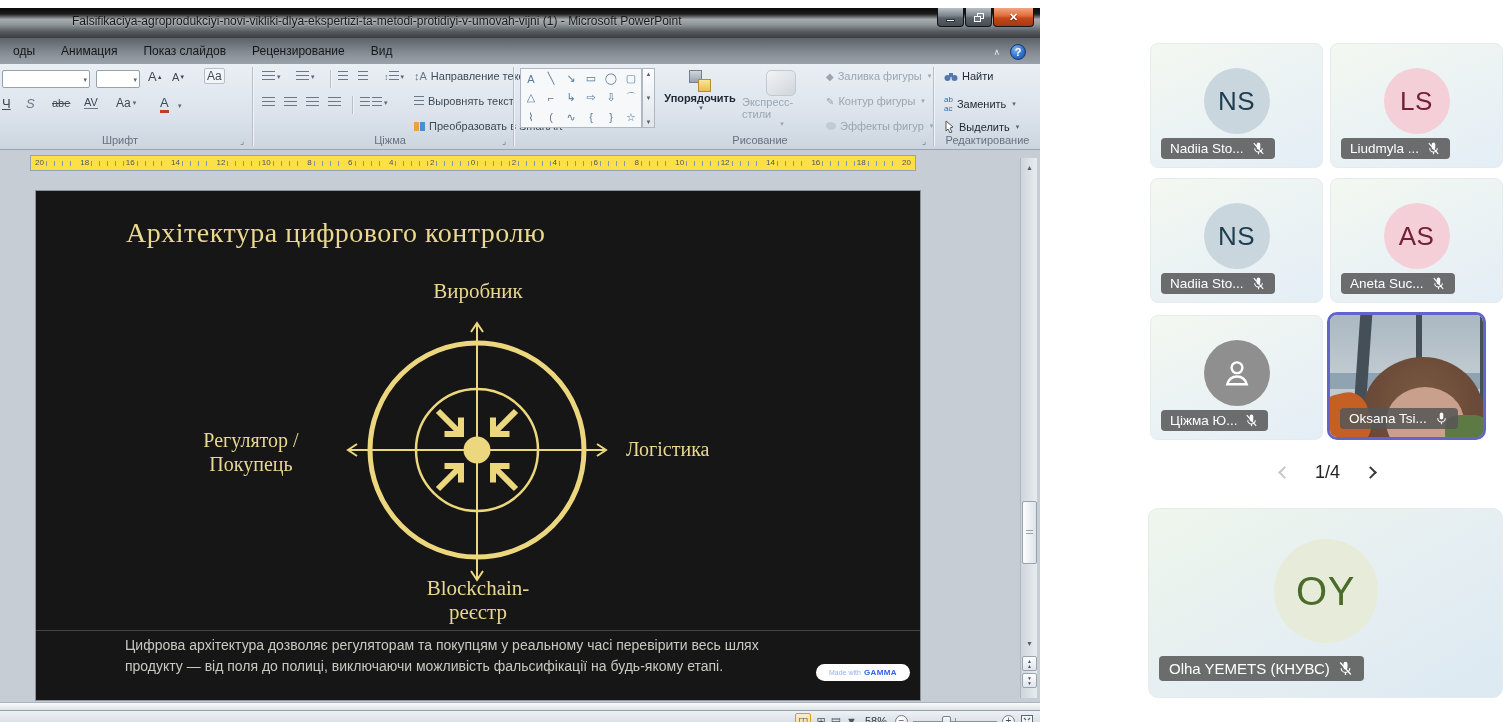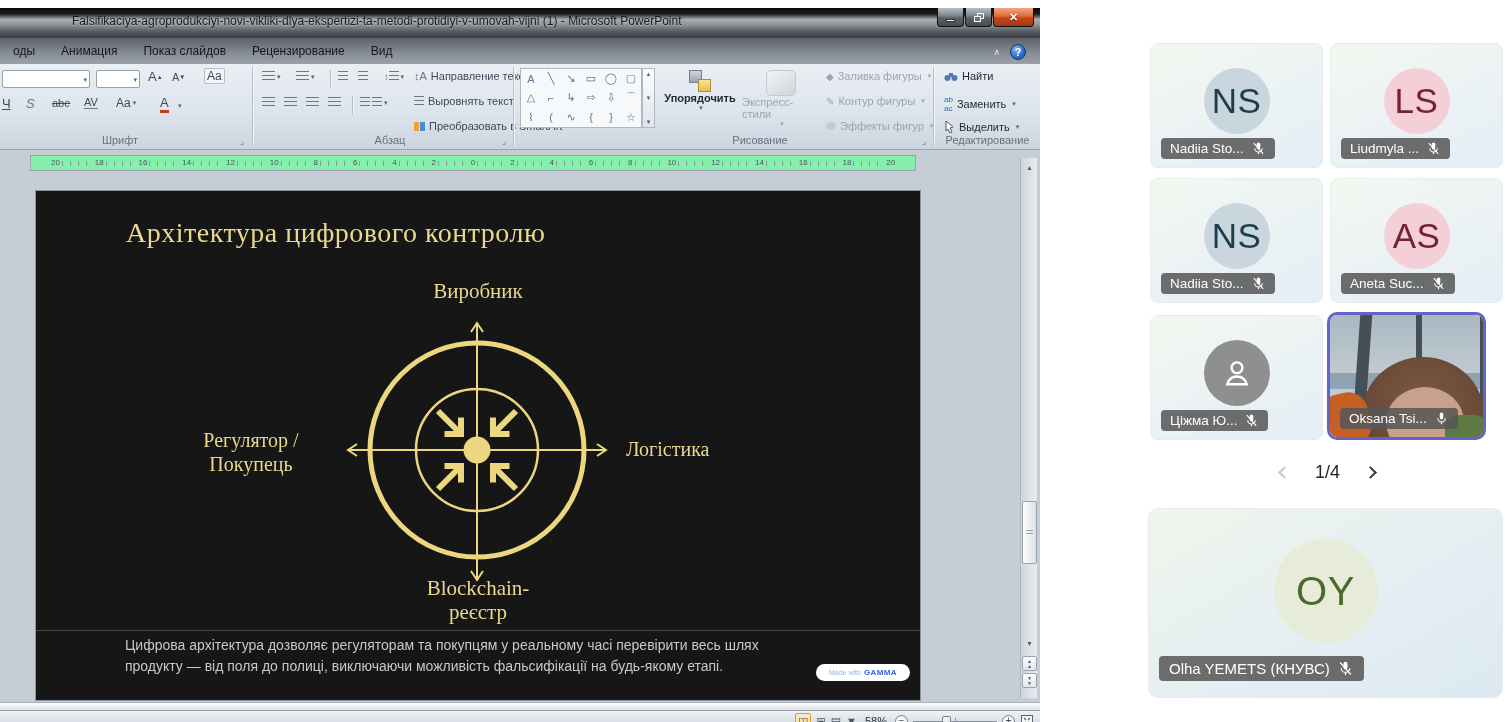--- a/index.html
+++ b/index.html
@@ -52,22 +52,22 @@
   .shape-grid { position:absolute; left:520px; top:4px; width:122px; height:60px; display:flex; flex-wrap:wrap;
     background:#f6f8fa; border:1px solid #aeb8c2; }
   .shape-cell { width:20px; height:19px; display:flex; align-items:center; justify-content:center;
     font-size:11px; color:#5a7a9a; }
   .shape-scroll { position:absolute; left:642px; top:4px; width:13px; height:60px; border:1px solid #aeb8c2;
     background:linear-gradient(#fdfdfe,#dfe5ea); display:flex; flex-direction:column; align-items:center;
     justify-content:space-between; padding:2px 0; font-size:6px; color:#55606c; }
   .rowbtn { position:absolute; display:flex; align-items:center; gap:4px; font-size:11px; color:#3e4a57; white-space:nowrap; }
 
   .rulerrow { position:absolute; left:0; top:142px; width:100%; height:26px; background:#c7cdd4; }
-  .ruler-strip { position:absolute; left:30px; top:5px; width:886px; height:16px; background:#86efac;
-    border:1px solid #98a2ac; display:flex; align-items:center; padding:0 20px; }
+  .ruler-strip { position:absolute; left:30px; top:5px; width:886px; height:16px; background:#fde047;
+    border:1px solid #98a2ac; display:flex; align-items:center; padding:0 4px; }
   .rnum { font-size:8px; color:#4a5560; line-height:16px; }
   .rticks { flex:1; height:5px; margin:0 2px; align-self:center;
     background:repeating-linear-gradient(90deg,#8b959f 0 1px,transparent 1px 8px); }
 
   .canvasbg { position:absolute; left:0; top:168px; width:100%; height:526px; background:#c7cdd4; }
 
   .slide { position:absolute; left:36px; top:183px; width:884px; height:509px; background:#161616;
     box-shadow:0 0 0 1px #8a929c; }
   .slide-title { position:absolute; left:90px; top:26px; font-family:"Liberation Serif", serif;
     font-size:28px; color:#e9d88e; letter-spacing:.5px; }
@@ -117,21 +117,21 @@
 
   
   .meet { position:absolute; left:1040px; top:0; width:465px; height:722px; background:#ffffff; }
   .tile { position:absolute; width:173px; height:125px; border-radius:8px; border:1px solid #e6ebed;
     background:linear-gradient(155deg,#f3f8f0 0%,#ebf2f4 55%,#e4eef6 100%); overflow:hidden; }
   .tile-big { width:355px; height:190px; border-radius:10px;
     background:linear-gradient(150deg,#eff6ec 0%,#e5eef2 55%,#dce9f2 100%); }
   .tile-active { border:3px solid #6264c7; border-radius:10px; width:159px; height:128px; }
   .avatar { position:absolute; left:50%; transform:translateX(-50%); top:24px; width:66px; height:66px;
     border-radius:50%; display:flex; align-items:center; justify-content:center;
-    font-size:35px; font-weight:500; letter-spacing:.5px; }
+    font-size:26px; font-weight:500; letter-spacing:.5px; }
   .avatar-big { top:30px; width:104px; height:104px; font-size:40px; }
   .pill { position:absolute; left:10px; bottom:8px; max-width:92%; display:flex; align-items:center; gap:7px;
     background:rgba(86,86,86,.86); border-radius:4px; padding:3px 9px; color:#fff; font-size:13.5px;
     white-space:nowrap; }
   .pill-big { bottom:16px; font-size:15px; padding:4px 10px; }
   .micsvg { flex:none; display:block; }
 
   .video-frame { position:absolute; inset:0; background:linear-gradient(#aab8c2 0%,#c3ccd2 55%,#b4c0c8 100%); }
   .vbar { position:absolute; top:-4px; bottom:-4px; background:#454f58; }
   .sea { position:absolute; left:0; right:0; top:58px; height:16px; background:#7d96a8; opacity:.75; }
@@ -262,21 +262,21 @@
           <span class="caret">▾</span>
         </div>
       <div class="rowbtn" style="left:414px;top:56px;">
           <span style="display:inline-flex;gap:1px;">
             <i style="width:5px;height:9px;background:#e8a33d;"></i>
             <i style="width:5px;height:9px;background:#4a90d0;"></i>
           </span>
           <span>Преобразовать в SmartArt</span>
           <span class="caret">▾</span>
         </div>
-      <div class="rgroup-label" style="left:330px;width:120px;">Абзац</div>
+      <div class="rgroup-label" style="left:330px;width:120px;">Ціжма</div>
       <span class="launcher" style="left:502px;">⌟</span>
       <div class="vsep" style="left:513px;"></div>
 
       <div class="shape-grid">
           <span class="shape-cell">A</span>
           <span class="shape-cell">╲</span>
           <span class="shape-cell">↘</span>
           <span class="shape-cell">▭</span>
           <span class="shape-cell">◯</span>
           <span class="shape-cell">▢</span>

